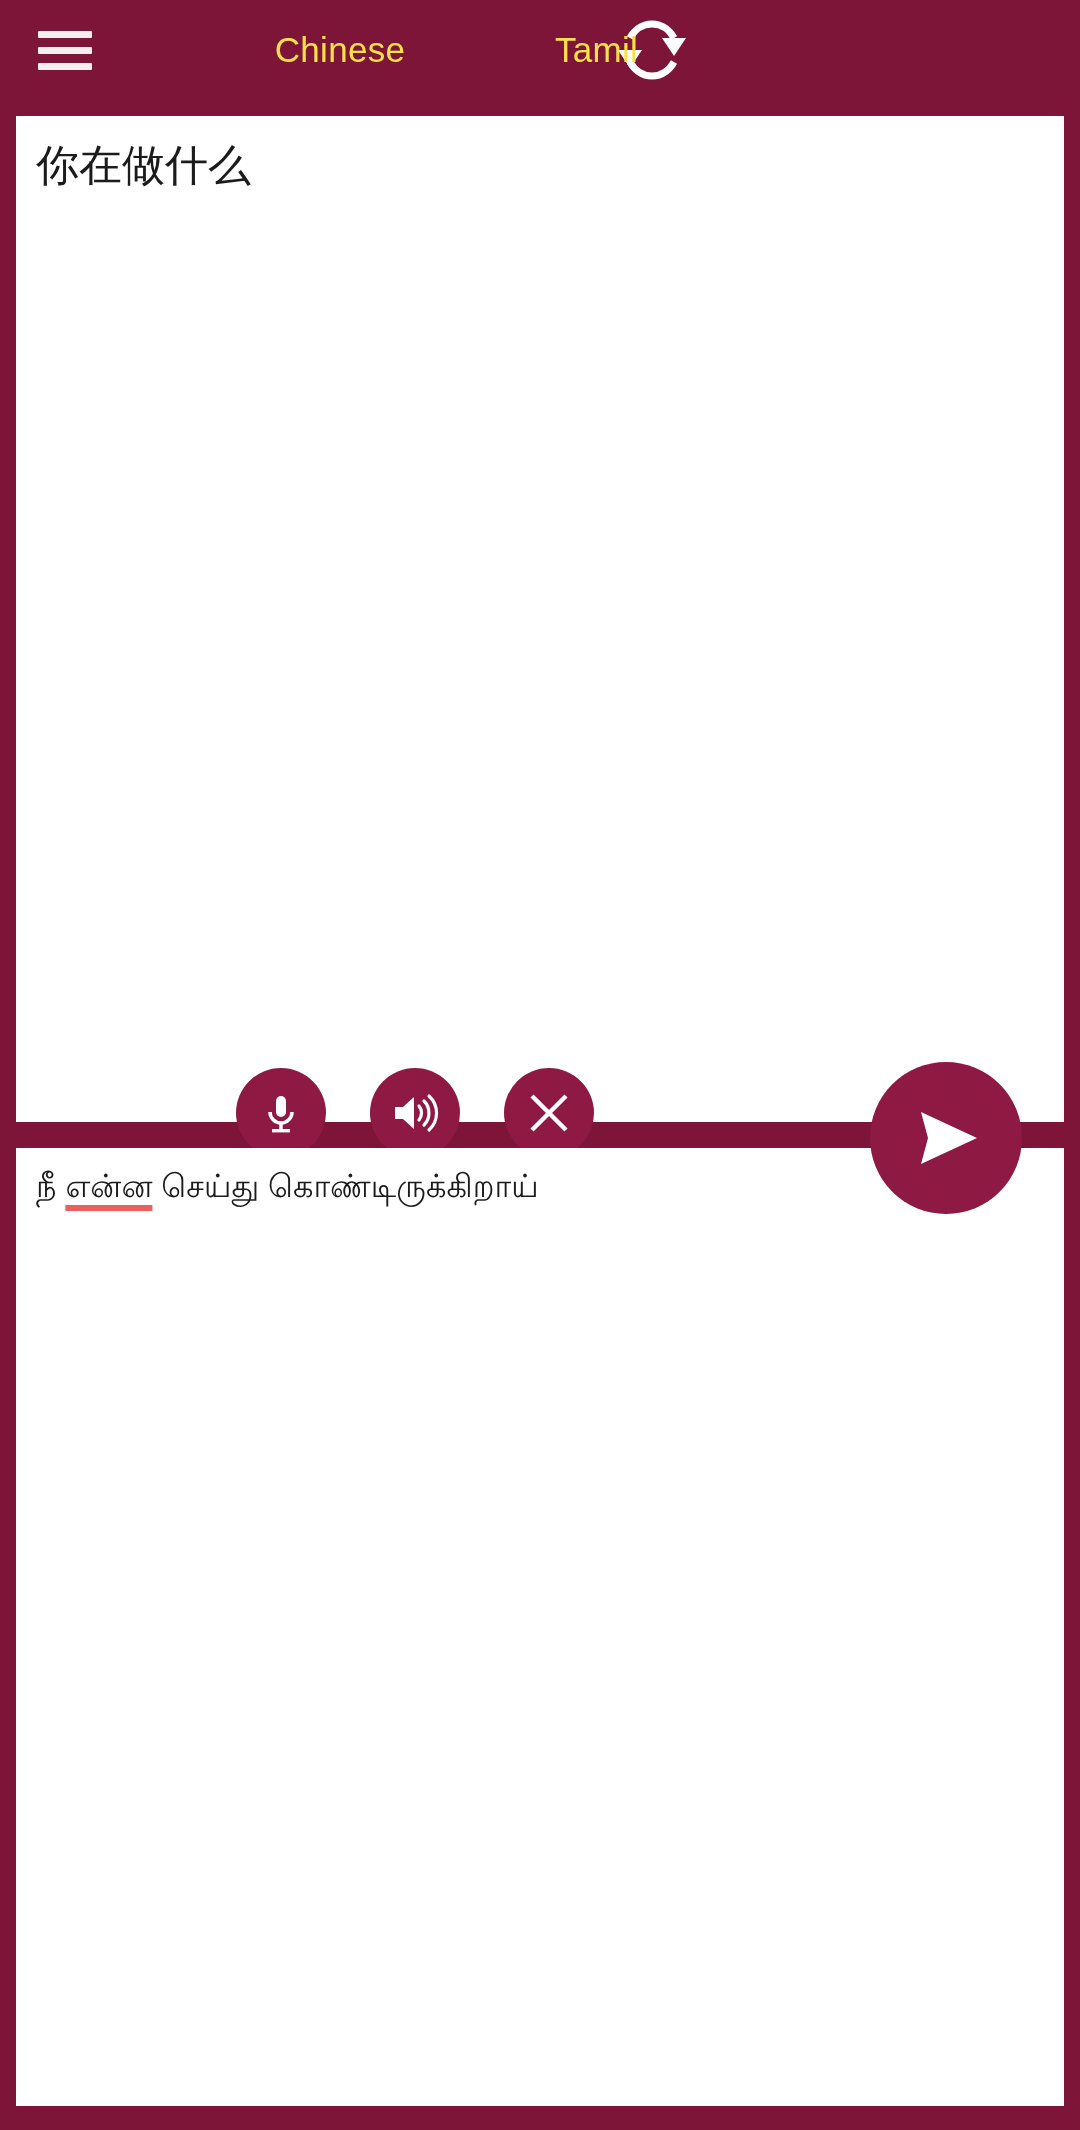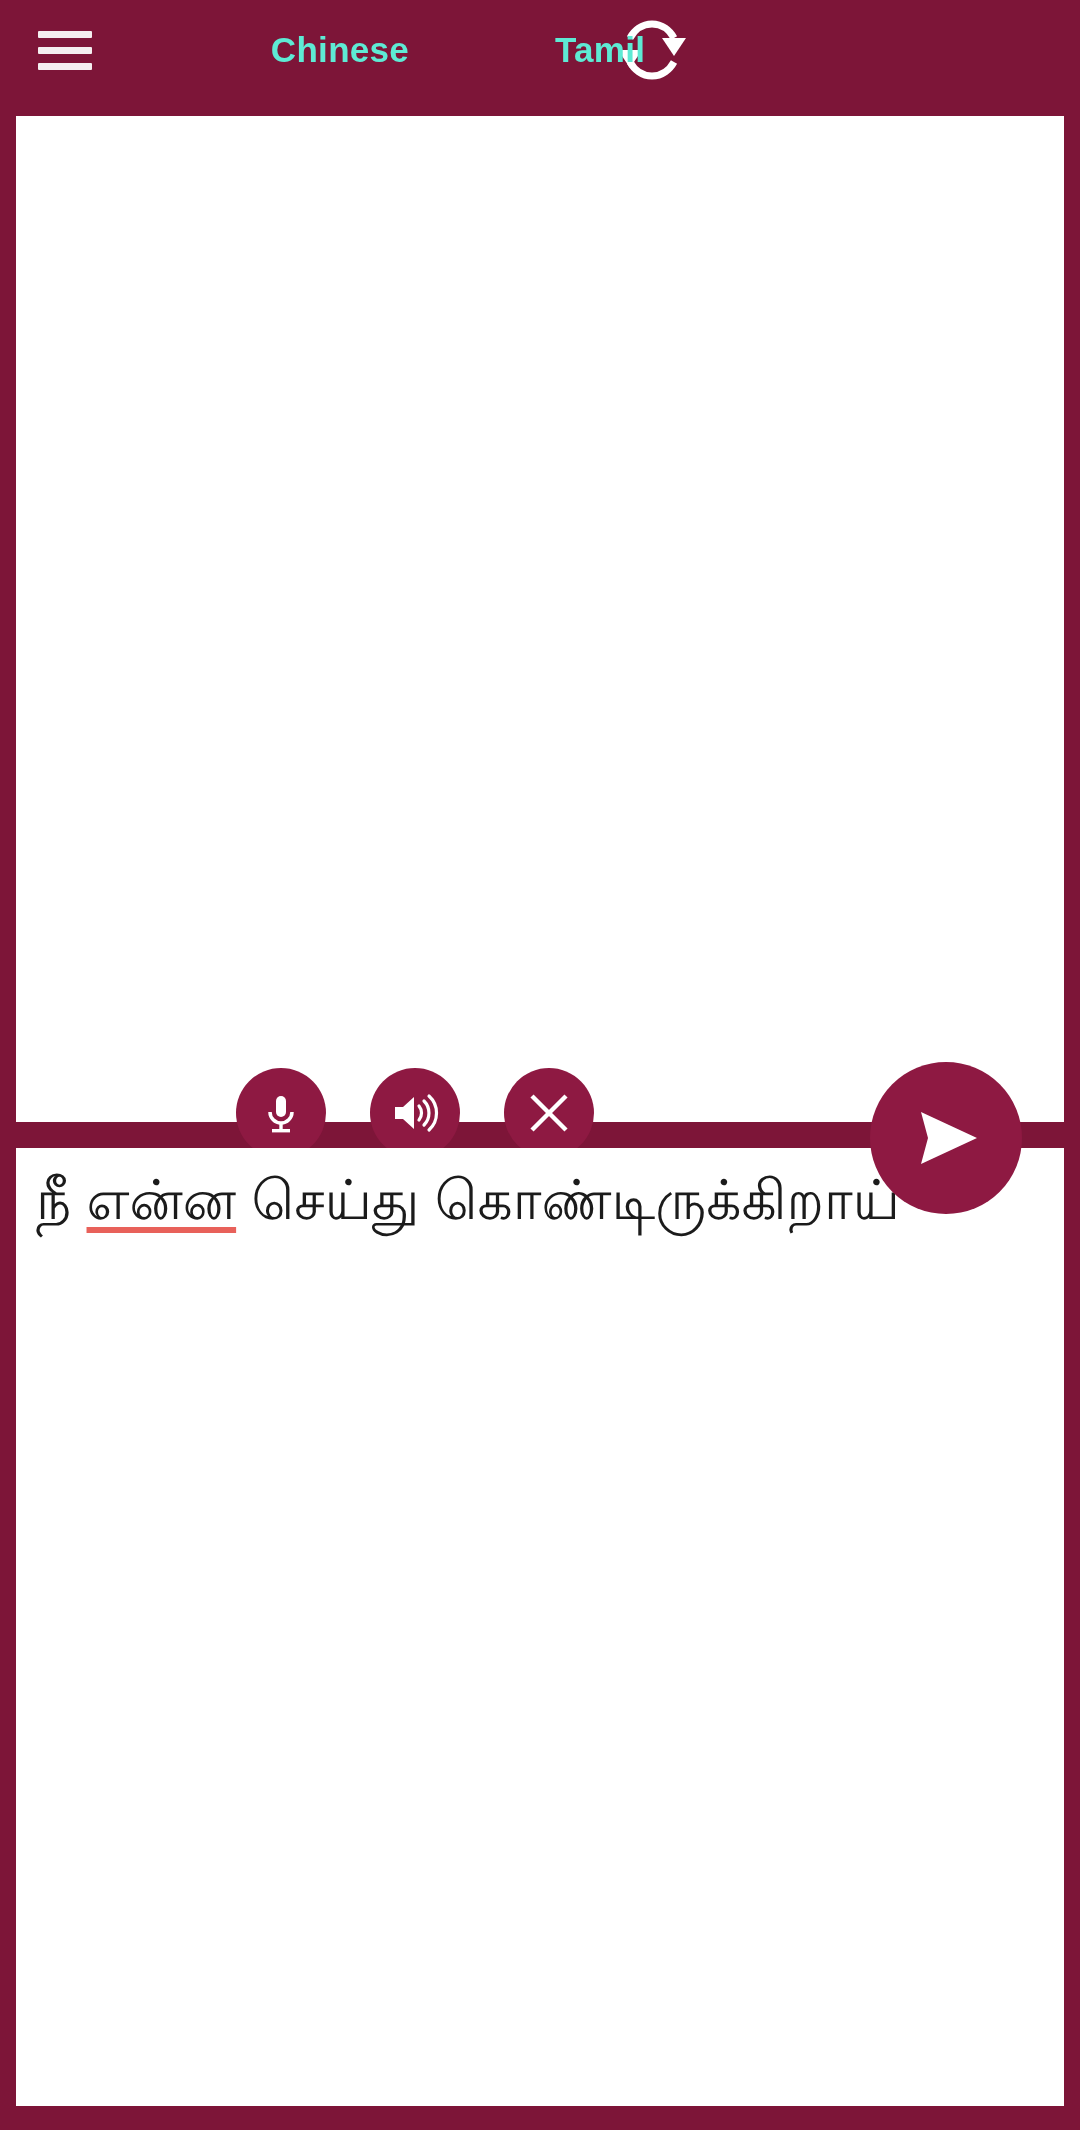--- a/index.html
+++ b/index.html
@@ -44,23 +44,23 @@
   .menu-btn span {
     display: block;
     height: 7px;
     width: 100%;
     background: #f5eef0;
     border-radius: 1px;
   }
 
   .lang-label {
     position: absolute;
-    color: #5eead4;
+    color: #fde047;
     font-size: 35px;
-    font-weight: bold;
+    font-weight: normal;
     letter-spacing: 0.3px;
     white-space: nowrap;
     cursor: pointer;
     top: 30px;
   }
   .lang-source { left: 240px; width: 200px; text-align: center; }
   .lang-target { left: 555px; width: 200px; text-align: left; }
 
   .swap-btn {
     position: absolute;
@@ -85,21 +85,21 @@
   .panel-text {
     position: absolute;
     left: 20px;
     right: 20px;
     top: 22px;
     font-size: 43px;
     line-height: 1.26;
     color: #1b1b1b;
     word-wrap: break-word;
   }
-  .panel-text.tamil { font-size: 55px; top: 18px; }
+  .panel-text.tamil { font-size: 32px; top: 18px; }
 
   .misspell {
     text-decoration: underline;
     text-decoration-color: #e8615a;
     text-decoration-thickness: 6px;
     text-underline-offset: 8px;
   }
 
   
   .btn-row {
@@ -165,20 +165,21 @@
       <polygon points="8,42 32,42 20,60" fill="#ffffff"></polygon>
       <polygon points="52,30 76,30 64,48" fill="#ffffff"></polygon>
     </svg>
   </div>
 
   <div class="lang-label lang-target">Tamil</div>
 </div>
 
 <div class="panel panel-source">
 
+  <div class="panel-text">你在做什么</div>
 
   <div class="btn-row btn-row-source">
 
     <div class="round-btn">
       <span>
         <svg width="48" height="48" viewBox="0 0 48 48" xmlns="http://www.w3.org/2000/svg">
           <rect x="19" y="7" width="10" height="21" rx="5" fill="#ffffff"></rect>
           <path d="M13 23 a11 11 0 0 0 22 0" fill="none" stroke="#ffffff" stroke-width="3.5"></path>
           <rect x="22.3" y="33" width="3.4" height="7" fill="#ffffff"></rect>
           <rect x="15" y="40" width="18" height="3.4" fill="#ffffff"></rect>

